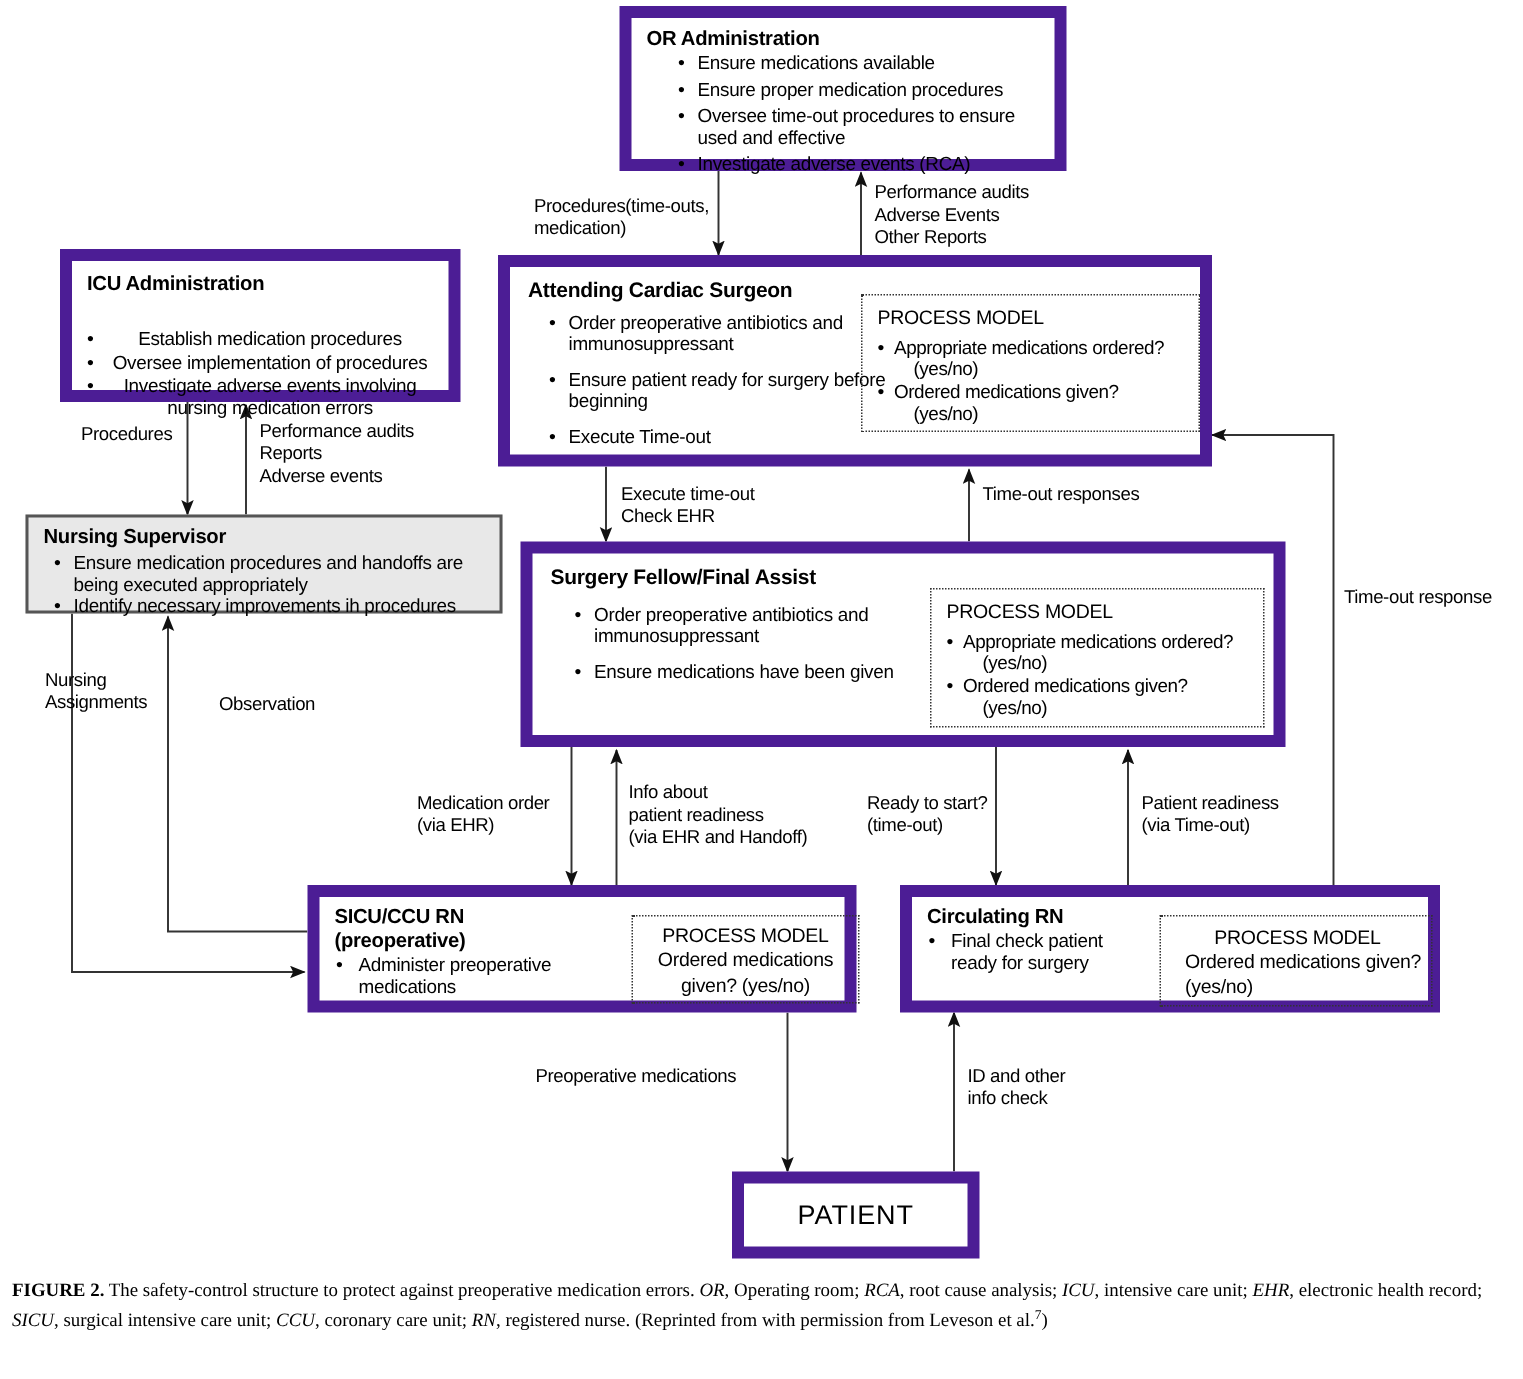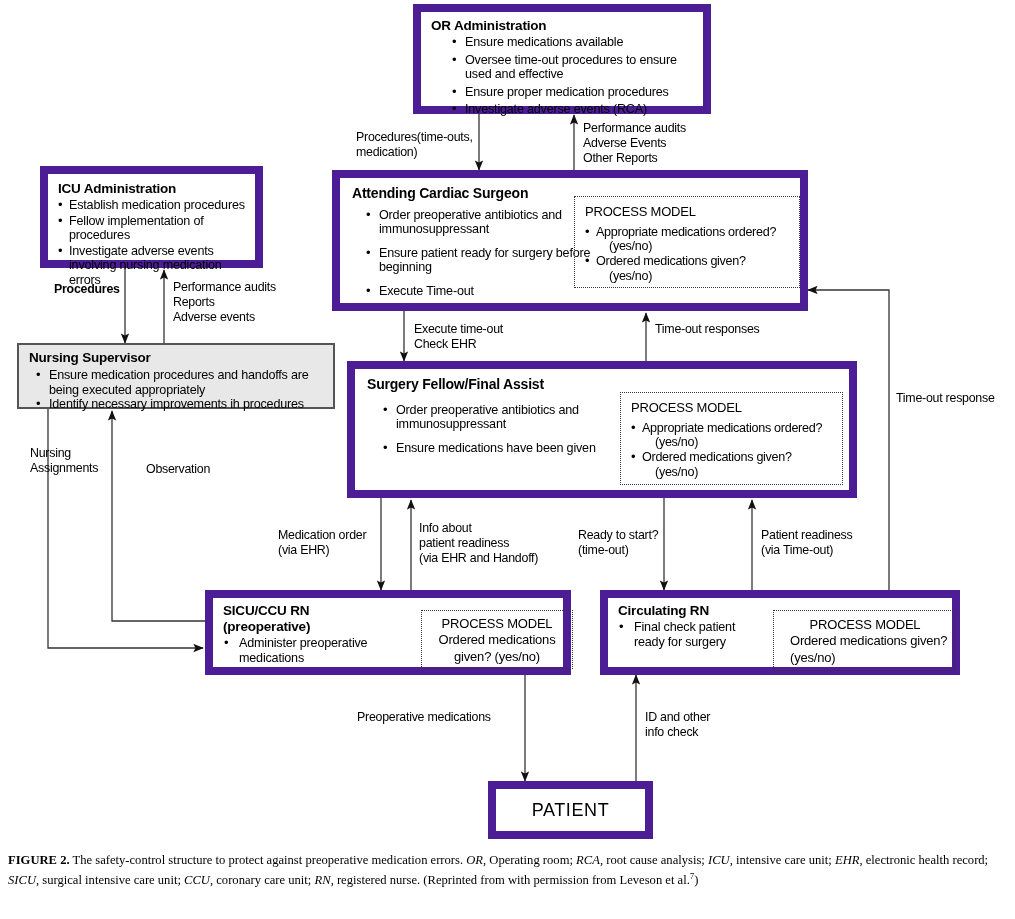--- a/index.html
+++ b/index.html
@@ -129,31 +129,31 @@
       <line x1="525" y1="675" x2="525" y2="781" marker-end="url(#ah)"></line>
 
       <path d="M636,781 L636,675" marker-end="url(#ah)"></path>
     </g>
   </svg>
 
   <div class="box heavy" style="left:413px;top:4px;width:298px;height:110px;padding:6px 8px 4px 10px;">
     <div class="btitle">OR Administration</div>
     <ul class="blist" style="padding-left:20px;">
       <li>Ensure medications available</li>
+      <li>Ensure proper medication procedures</li>
       <li>Oversee time-out procedures to ensure used and effective</li>
-      <li>Ensure proper medication procedures</li>
       <li>Investigate adverse events (RCA)</li>
     </ul>
   </div>
 
-  <div class="box heavy" style="left:40px;top:166px;width:223px;height:102px;padding:7px 8px 4px 10px;">
+  <div class="box heavy" style="left:40px;top:166px;width:267px;height:102px;padding:7px 8px 4px 10px;">
     <div class="btitle">ICU Administration</div>
-    <ul class="blist tight" style="margin-top:2px;">
+    <ul class="blist tight" style="margin-top:23px;text-align:center;">
       <li>Establish medication procedures</li>
-      <li>Fellow implementation of procedures</li>
+      <li>Oversee implementation of procedures</li>
       <li>Investigate adverse events involving nursing medication errors</li>
     </ul>
   </div>
 
   <div class="box heavy" style="left:332px;top:170px;width:476px;height:141px;padding:8px 10px 4px 12px;">
     <div class="btitle" style="font-size:14px;">Attending Cardiac Surgeon</div>
     <ul class="blist spaced" style="width:245px;margin-top:6px;padding-left:13px;">
       <li>Order preoperative antibiotics and immunosuppressant</li>
       <li>Ensure patient ready for surgery before beginning</li>
       <li>Execute Time-out</li>
@@ -230,21 +230,21 @@
   <div class="box heavy" style="left:488px;top:781px;width:165px;height:58px;display:flex;align-items:center;justify-content:center;">
     <div class="patient-label">PATIENT</div>
   </div>
 
   <div class="elabel" style="left:356px;top:130px;">Procedures(time-outs,
          medication)</div>
   <div class="elabel" style="left:583px;top:121px;">Performance audits
 Adverse Events
 Other Reports</div>
 
-  <div class="elabel" style="left:54px;top:282px;font-weight:bold;">Procedures</div>
+  <div class="elabel" style="left:54px;top:282px;">Procedures</div>
   <div class="elabel" style="left:173px;top:280px;">Performance audits
 Reports
 Adverse events</div>
 
   <div class="elabel" style="left:414px;top:322px;">Execute time-out
 Check EHR</div>
   <div class="elabel" style="left:655px;top:322px;">Time-out responses</div>
   <div class="elabel" style="left:896px;top:391px;">Time-out response</div>
 
   <div class="elabel" style="left:30px;top:446px;">Nursing

